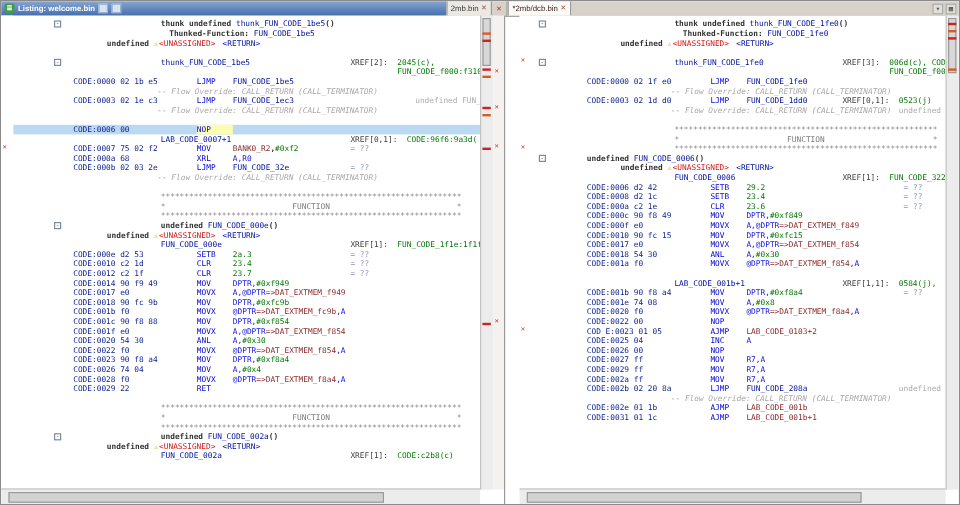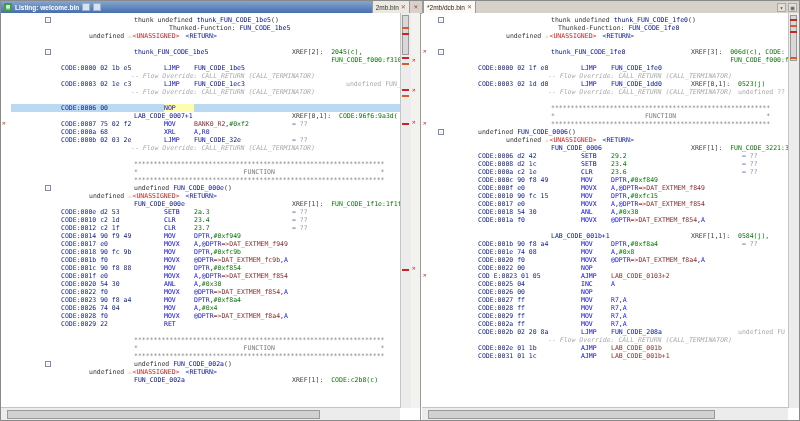--- a/index.html
+++ b/index.html
@@ -22,21 +22,21 @@
   .tab.active{background:#fbfaf7;color:#402020;}
   .tclose{color:#a05050;font-size:6px;line-height:6px;}
   .hclose{color:#cc2222;font-weight:bold;font-size:7px;align-self:center;margin:0 4px;}
   .spacer{flex:1;}
   .mini{width:9px;height:9px;font-size:6px;line-height:8px;text-align:center;color:#555;
         background:#e2dfd8;border:1px solid #aaa;box-sizing:border-box;align-self:center;margin-right:2px;}
   
   .panel{position:absolute;top:12px;bottom:0;background:#fff;}
   .panel.left{left:0;width:420px;border-right:1px solid #9a9a9a;box-sizing:border-box;
               --pad:50px;--foldx:34px;--xcol:281px;--cmcol:281px;--x2:335px;}
-  .panel.right{left:421px;right:0;
+  .panel.right{left:432px;right:0;
               --pad:46px;--foldx:6px;--xcol:259px;--cmcol:310px;--x2:306px;}
   .errmargin{position:absolute;left:0;top:0;bottom:12px;width:10px;background:#fff;}
   .listing{position:absolute;left:10px;top:0;bottom:12px;overflow:hidden;padding-top:3px;}
   .panel.left .listing{right:20px;}
   .panel.right .listing{right:11px;}
   .vscroll{position:absolute;top:0;bottom:12px;width:10px;background:#ececec;
            border-left:1px solid #c4c4c4;}
   .panel.left .vscroll{right:9px;}
   .panel.right .vscroll{right:0;}
   .markmargin{position:absolute;right:0;top:0;bottom:12px;width:9px;background:#f4f2ee;}
@@ -53,21 +53,21 @@
   .row.hl .m{background:#fdfdaf;}
   .fold{position:absolute;left:var(--foldx);top:1px;width:6px;height:6px;border:1px solid #7e8aa0;
         background:#fff;color:#445;font-size:5px;line-height:4px;text-align:center;box-sizing:border-box;}
   .ab{color:#0a1f8f;display:inline-block;min-width:103px;}
   .m{color:#0000d6;display:inline-block;min-width:30px;}
   .xc{position:absolute;top:0;}
   .xcol{left:var(--xcol);}
   .cmcol{left:var(--cmcol);}
   .x2col{left:var(--x2);}
   .errx{position:absolute;left:1px;color:#d31616;font-weight:bold;font-size:6px;line-height:7px;}
-  .c-kw{color:#333333;}
+  .c-kw{color:#333333;font-weight:bold;}
   .c-fn{color:#001099;}
   .c-ref{color:#8b2a2a;text-align:right;}
   .c-reg{color:#1414e0;}
   .c-sc{color:#047804;}
   .c-cm{color:#8a93bb;}
   .c-flow{color:#a8a8a8;font-style:italic;}
   .c-sep{color:#7a7a7a;}
   .c-warn{color:#d31616;}
   .c-wicon{color:#efa100;font-size:5.5px;}
   .c-ret{color:#001099;}
@@ -104,21 +104,21 @@
       <span class="mini">▦</span>
     </div>
   </div>
 
   <div class="panel left">
     <div class="errmargin">
         <span class="errx" style="top: 106px;">✕</span>
       </div>
     <div class="listing">
         <div class="row"><span class="fold">-</span><span class="frag" style="margin-left: 73px;"><span class="c-kw">thunk undefined </span><span class="c-fn">thunk_FUN_CODE_1be5</span><span class="c-kw">()</span></span></div>
-        <div class="row"><span class="frag" style="margin-left: 108px;"><span class="c-kw">Thunked-Function: </span><span class="c-fn">FUN_CODE_1be5</span></span></div>
+        <div class="row"><span class="frag" style="margin-left: 80px;"><span class="c-kw">Thunked-Function: </span><span class="c-fn">FUN_CODE_1be5</span></span></div>
         <div class="row"><span class="frag" style="margin-left: 28px;"><span class="c-kw">undefined</span><span class="c-wicon" style="margin-left: 4px;">⚠</span><span class="c-warn" style="margin-left: 1px;">&lt;UNASSIGNED&gt;</span><span class="c-ret" style="margin-left: 6px;">&lt;RETURN&gt;</span></span></div>
         <div class="row"></div>
         <div class="row"><span class="fold">-</span><span class="frag" style="margin-left: 73px;"><span class="c-fn">thunk_FUN_CODE_1be5</span></span><span class="xc xcol"><span class="c-xh">XREF[2]:  </span><span class="c-xv">2045(c),</span></span></div>
         <div class="row"><span class="frag" style="margin-left: 0px;"></span><span class="xc xcol"><span class="c-xh">          </span><span class="c-xv">FUN_CODE_f000:f310(c)</span></span></div>
         <div class="row"><span class="ab">CODE:0000 02 1b e5</span><span class="m">LJMP</span><span class="c-fn">FUN_CODE_1be5</span></div>
         <div class="row"><span class="frag" style="margin-left: 70px;"><span class="c-flow">-- Flow Override: CALL_RETURN (CALL_TERMINATOR)</span></span></div>
         <div class="row"><span class="ab">CODE:0003 02 1e c3</span><span class="m">LJMP</span><span class="c-fn">FUN_CODE_1ec3</span><span class="xc x2col"><span class="c-gray">undefined FUN_CO</span></span></div>
         <div class="row"><span class="frag" style="margin-left: 70px;"><span class="c-flow">-- Flow Override: CALL_RETURN (CALL_TERMINATOR)</span></span></div>
         <div class="row"></div>
         <div class="row hl"><span class="ab">CODE:0006 00</span><span class="m">NOP</span></div>
@@ -215,21 +215,20 @@
         <div class="row"></div>
         <div class="row"><span class="frag" style="margin-left: 73px;"><span class="c-fn">LAB_CODE_001b+1</span></span><span class="xc xcol"><span class="c-xh">XREF[1,1]:  </span><span class="c-xv">0584(j),</span></span></div>
         <div class="row"><span class="ab">CODE:001b 90 f8 a4</span><span class="m">MOV</span><span class="c-reg">DPTR,</span><span class="c-sc">#0xf8a4</span><span class="xc cmcol"><span class="c-cm">= ??</span></span></div>
         <div class="row"><span class="ab">CODE:001e 74 08</span><span class="m">MOV</span><span class="c-reg">A,</span><span class="c-sc">#0x8</span></div>
         <div class="row"><span class="ab">CODE:0020 f0</span><span class="m">MOVX</span><span class="c-reg">@DPTR</span><span class="c-ref">=&gt;DAT_EXTMEM_f8a4</span><span class="c-reg">,A</span></div>
         <div class="row"><span class="ab">CODE:0022 00</span><span class="m">NOP</span></div>
         <div class="row"><span class="ab">COD E:0023 01 05</span><span class="m">AJMP</span><span class="c-ref">LAB_CODE_0103+2</span></div>
         <div class="row"><span class="ab">CODE:0025 04</span><span class="m">INC</span><span class="c-reg">A</span></div>
         <div class="row"><span class="ab">CODE:0026 00</span><span class="m">NOP</span></div>
         <div class="row"><span class="ab">CODE:0027 ff</span><span class="m">MOV</span><span class="c-reg">R7,A</span></div>
-        <div class="row"><span class="ab">CODE:0028 ff</span><span class="m">MOV</span><span class="c-reg">R7,A</span></div>
         <div class="row"><span class="ab">CODE:0029 ff</span><span class="m">MOV</span><span class="c-reg">R7,A</span></div>
         <div class="row"><span class="ab">CODE:002a ff</span><span class="m">MOV</span><span class="c-reg">R7,A</span></div>
         <div class="row"><span class="ab">CODE:002b 02 20 8a</span><span class="m">LJMP</span><span class="c-fn">FUN_CODE_208a</span><span class="xc x2col"><span class="c-gray">undefined FU</span></span></div>
         <div class="row"><span class="frag" style="margin-left: 70px;"><span class="c-flow">-- Flow Override: CALL_RETURN (CALL_TERMINATOR)</span></span></div>
         <div class="row"><span class="ab">CODE:002e 01 1b</span><span class="m">AJMP</span><span class="c-ref">LAB_CODE_001b</span></div>
         <div class="row"><span class="ab">CODE:0031 01 1c</span><span class="m">AJMP</span><span class="c-ref">LAB_CODE_001b+1</span></div>
       </div>
     <div class="vscroll">
         <div class="vthumb" style="top: 2px; height: 46px;"></div>
         <div class="tick" style="top: 6px; background: rgb(204, 34, 34);"></div>

